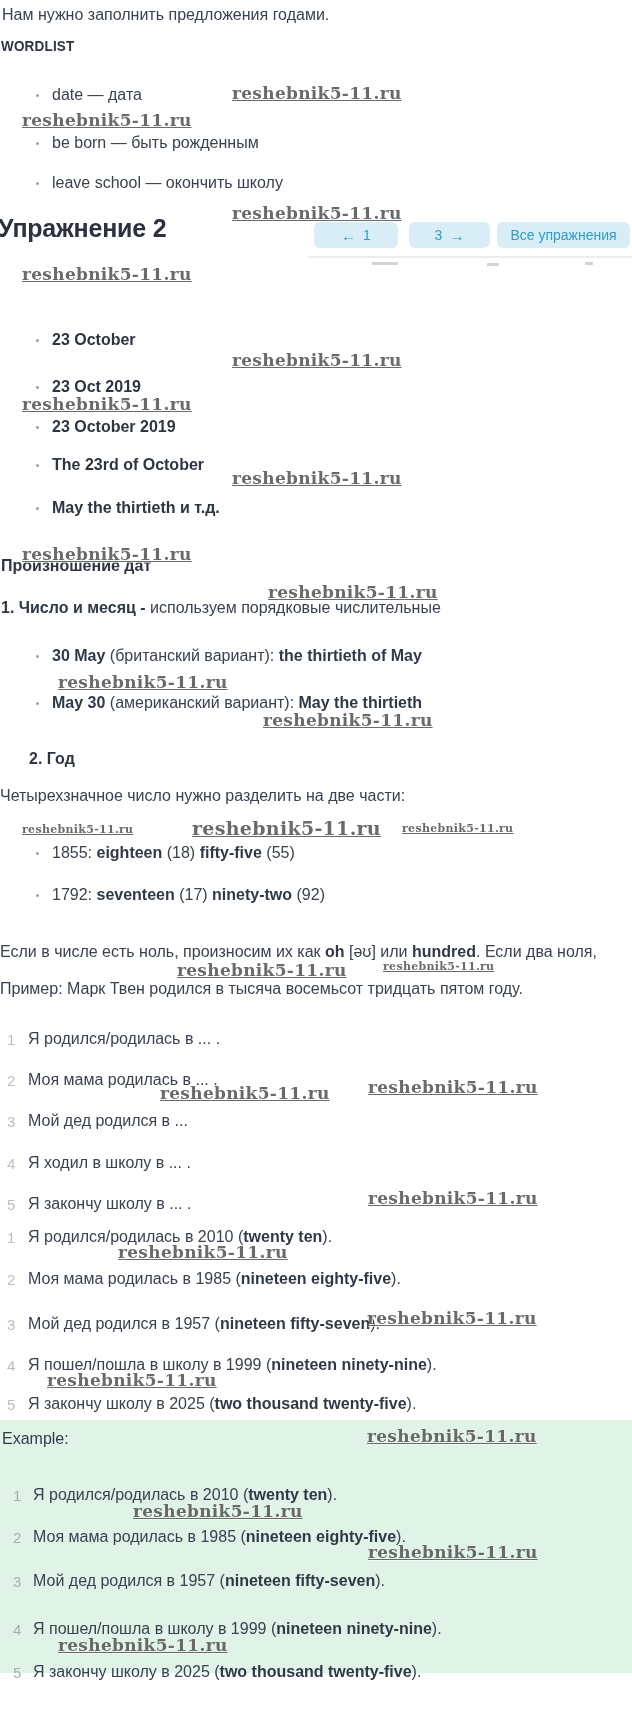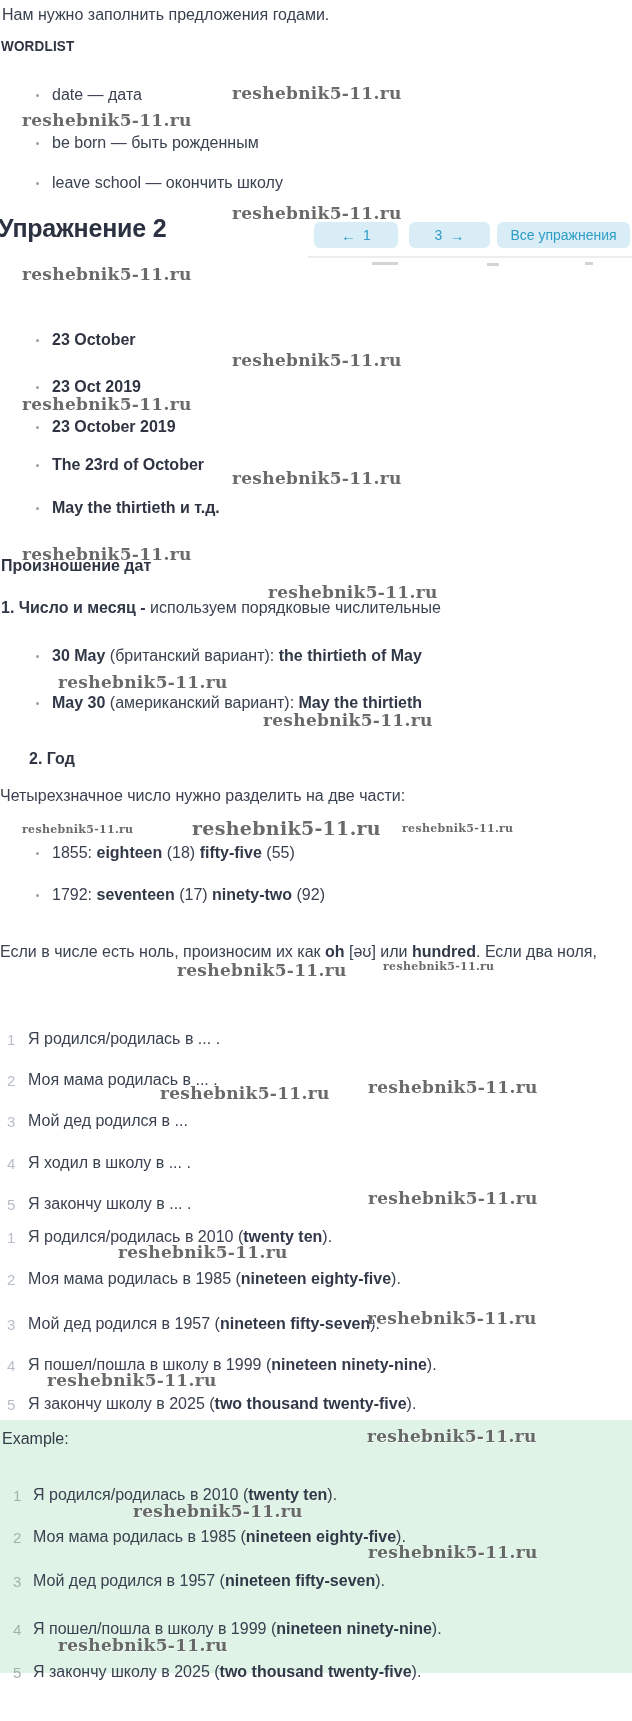--- a/index.html
+++ b/index.html
@@ -73,21 +73,21 @@
   #example-items{top:64px;}
   #example-items li:nth-child(1){top:2px}#example-items li:nth-child(2){top:44px}
   #example-items li:nth-child(3){top:88px}#example-items li:nth-child(4){top:136px}
   #example-items li:nth-child(5){top:179px}
   #example-items .numli{padding-left:33px;}
   #example-items .numli .num{left:13px;color:#a3b2a9;}
 
   
   .wm{position:absolute;font-family:"DejaVu Serif",serif;font-weight:700;color:#515151;
       letter-spacing:.3px;white-space:nowrap;opacity:.85;line-height:1;
-      text-shadow:1px 1px 0 rgba(255,255,255,.75);}
+      text-shadow:1px 1px 0 rgba(255,255,255,.75);text-decoration:underline;}
 </style>
 </head>
 <body>
 
 <div class="page">
   <p id="intro">Нам нужно заполнить предложения годами.</p>
   <h3 id="wordlist-title">WORDLIST</h3>
   <ul id="wordlist">
       <li class="dotli">date — дата</li>
       <li class="dotli">be born — быть рожденным</li>
@@ -124,20 +124,21 @@
       <li class="dotli"><span class="b">30 May</span><span> (британский вариант): </span><span class="b">the thirtieth of May</span></li>
       <li class="dotli"><span class="b">May 30</span><span> (американский вариант): </span><span class="b">May the thirtieth</span></li>
     </ul>
   <p id="point2">2. Год</p>
   <p id="split-para">Четырехзначное число нужно разделить на две части:</p>
   <ul id="year-bullets">
       <li class="dotli"><span>1855: </span><span class="b">eighteen</span><span> (18) </span><span class="b">fifty-five</span><span> (55)</span></li>
       <li class="dotli"><span>1792: </span><span class="b">seventeen</span><span> (17) </span><span class="b">ninety-two</span><span> (92)</span></li>
     </ul>
   <p id="zero-para"><span>Если в числе есть ноль, произносим их как </span><span class="b">oh</span><span> [əʊ] или </span><span class="b">hundred</span><span>. Если два ноля,</span></p>
+  <p id="twain-para">Пример: Марк Твен родился в тысяча восемьсот тридцать пятом году.</p>
 
   <ol id="questions">
       <li class="numli"><span class="num">1</span>Я родился/родилась в ... .</li>
       <li class="numli"><span class="num">2</span>Моя мама родилась в ... .</li>
       <li class="numli"><span class="num">3</span>Мой дед родился в ...</li>
       <li class="numli"><span class="num">4</span>Я ходил в школу в ... .</li>
       <li class="numli"><span class="num">5</span>Я закончу школу в ... .</li>
     </ol>
   <ol id="answers">
       <li class="numli"><span class="num">1</span><span>Я родился/родилась в 2010 (</span><span class="b">twenty ten</span><span>).</span></li>

